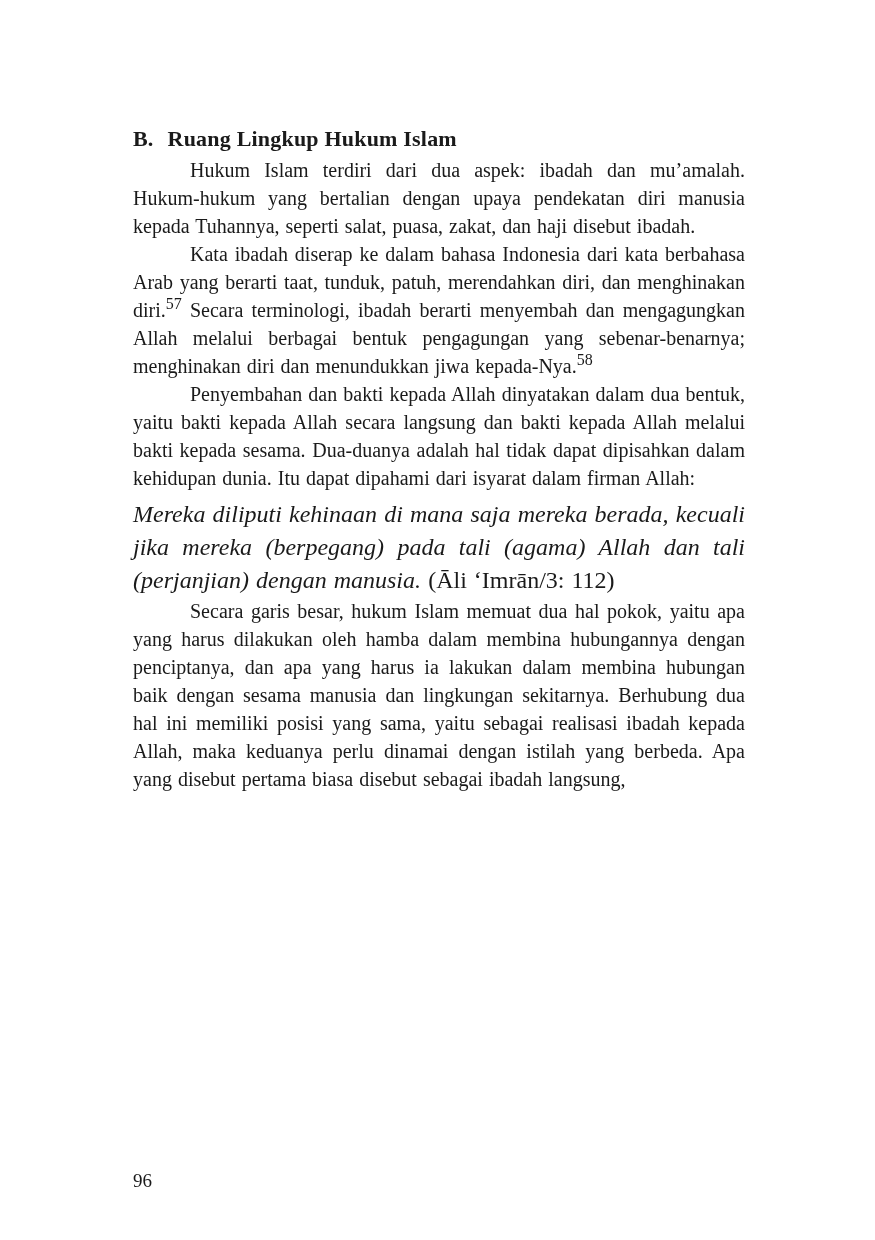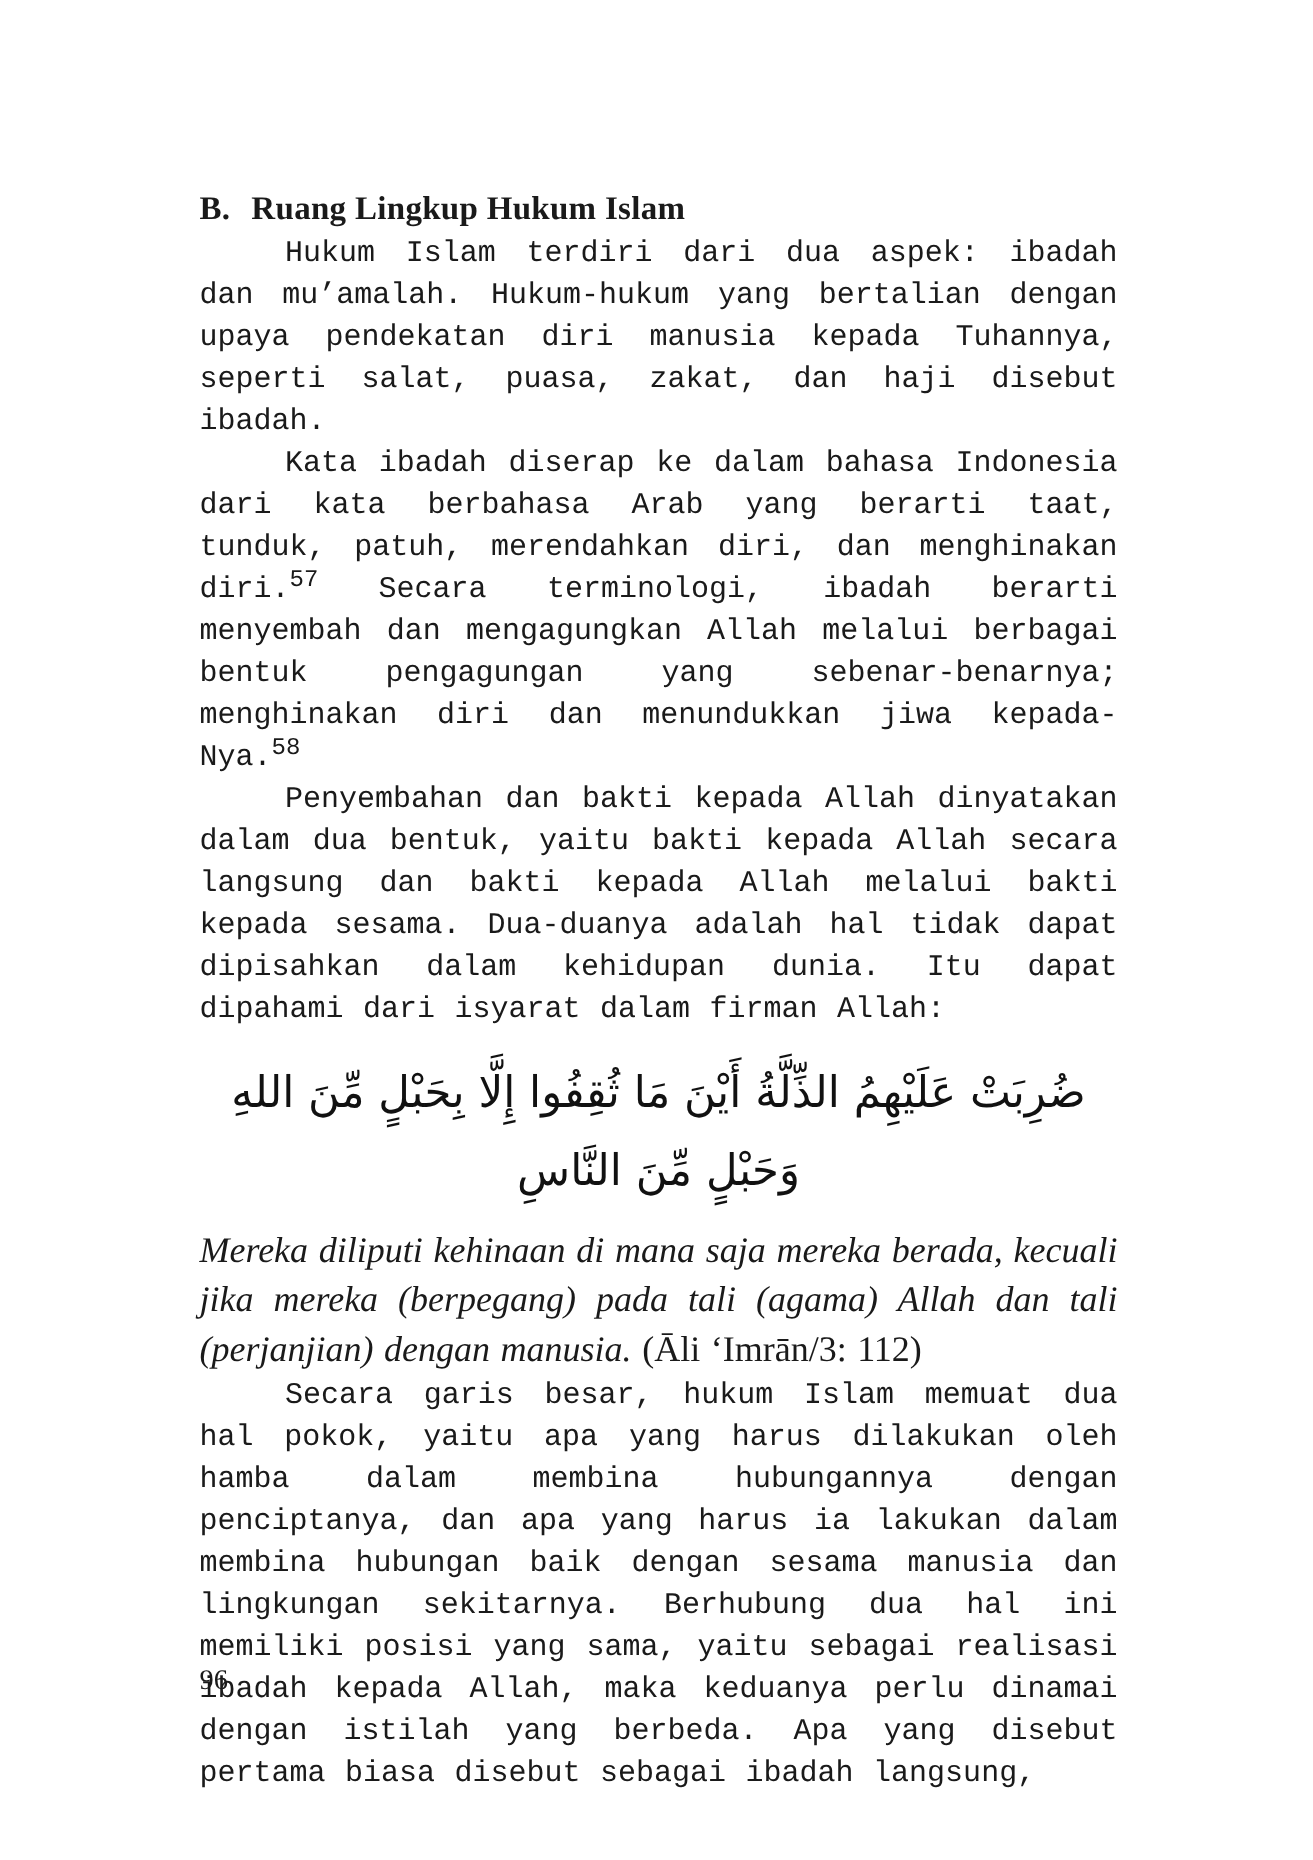--- a/index.html
+++ b/index.html
@@ -32,21 +32,20 @@
     display: inline-block;
     margin-right: 14px;
   }
   p.body-para {
     margin: 0;
     font-size: 20px;
     line-height: 28px;
     text-align: justify;
     text-indent: 57px;
     word-spacing: 1px;
-    font-family: Liberation Mono, monospace;
   }
   p.body-para sup {
     font-size: 16px;
     line-height: 0;
     vertical-align: super;
   }
   .arabic-verse {
     margin: 14px 0 12px 0;
     text-align: center;
     direction: rtl;
@@ -66,21 +65,21 @@
   .quote-translation .quote-reference {
     font-style: normal;
     margin-left: 0.3em;
   }
   p.after-quote {
     margin-top: 30px;
   }
   .footer {
     position: absolute;
     left: 133px;
-    top: 1110px;
+    top: 1170px;
     width: 612px;
     display: flex;
     justify-content: space-between;
     align-items: baseline;
   }
   .page-number {
     font-size: 19px;
   }
   .running-title {
     font-size: 17.5px;
@@ -96,21 +95,20 @@
     <h1 class="section-heading">
       <span class="heading-label">B.</span><span>Ruang Lingkup Hukum Islam</span>
     </h1>
 
     <p class="body-para">Hukum Islam terdiri dari dua aspek: ibadah dan mu’amalah. Hukum-hukum yang bertalian dengan upaya pendekatan diri manusia kepada Tuhannya, seperti salat, puasa, zakat, dan haji disebut ibadah.</p>
 
     <p class="body-para"><span>Kata ibadah diserap ke dalam bahasa Indonesia dari kata berbahasa Arab yang berarti taat, tunduk, patuh, merendahkan diri, dan menghinakan diri.</span><sup>57</sup><span> Secara terminologi, ibadah berarti menyembah dan mengagungkan Allah melalui berbagai bentuk pengagungan yang sebenar-benarnya; menghinakan diri dan menundukkan jiwa kepada-Nya.</span><sup>58</sup></p>
 
     <p class="body-para">Penyembahan dan bakti kepada Allah dinyatakan dalam dua bentuk, yaitu bakti kepada Allah secara langsung dan bakti kepada Allah melalui bakti kepada sesama. Dua-duanya adalah hal tidak dapat dipisahkan dalam kehidupan dunia. Itu dapat dipahami dari isyarat dalam firman Allah:</p>
 
-    <div class="arabic-verse">ضُرِبَتْ عَلَيْهِمُ الذِّلَّةُ أَيْنَ مَا ثُقِفُوا إِلَّا بِحَبْلٍ مِّنَ اللهِ وَحَبْلٍ مِّنَ النَّاسِ</div>
 
     <p class="quote-translation"><span>Mereka diliputi kehinaan di mana saja mereka berada, kecuali jika mereka (berpegang) pada tali (agama) Allah dan tali (perjanjian) dengan manusia.</span><span class="quote-reference">(Āli ‘Imrān/3: 112)</span></p>
 
 
     <p class="body-para">Secara garis besar, hukum Islam memuat dua hal pokok, yaitu apa yang harus dilakukan oleh hamba dalam membina hubungannya dengan penciptanya, dan apa yang harus ia lakukan dalam membina hubungan baik dengan sesama manusia dan lingkungan sekitarnya. Berhubung dua hal ini memiliki posisi yang sama, yaitu sebagai realisasi ibadah kepada Allah, maka keduanya perlu dinamai dengan istilah yang berbeda. Apa yang disebut pertama biasa disebut sebagai ibadah langsung,</p>
 
   </div>
 
   <div class="footer">
     <span class="page-number">96</span>

